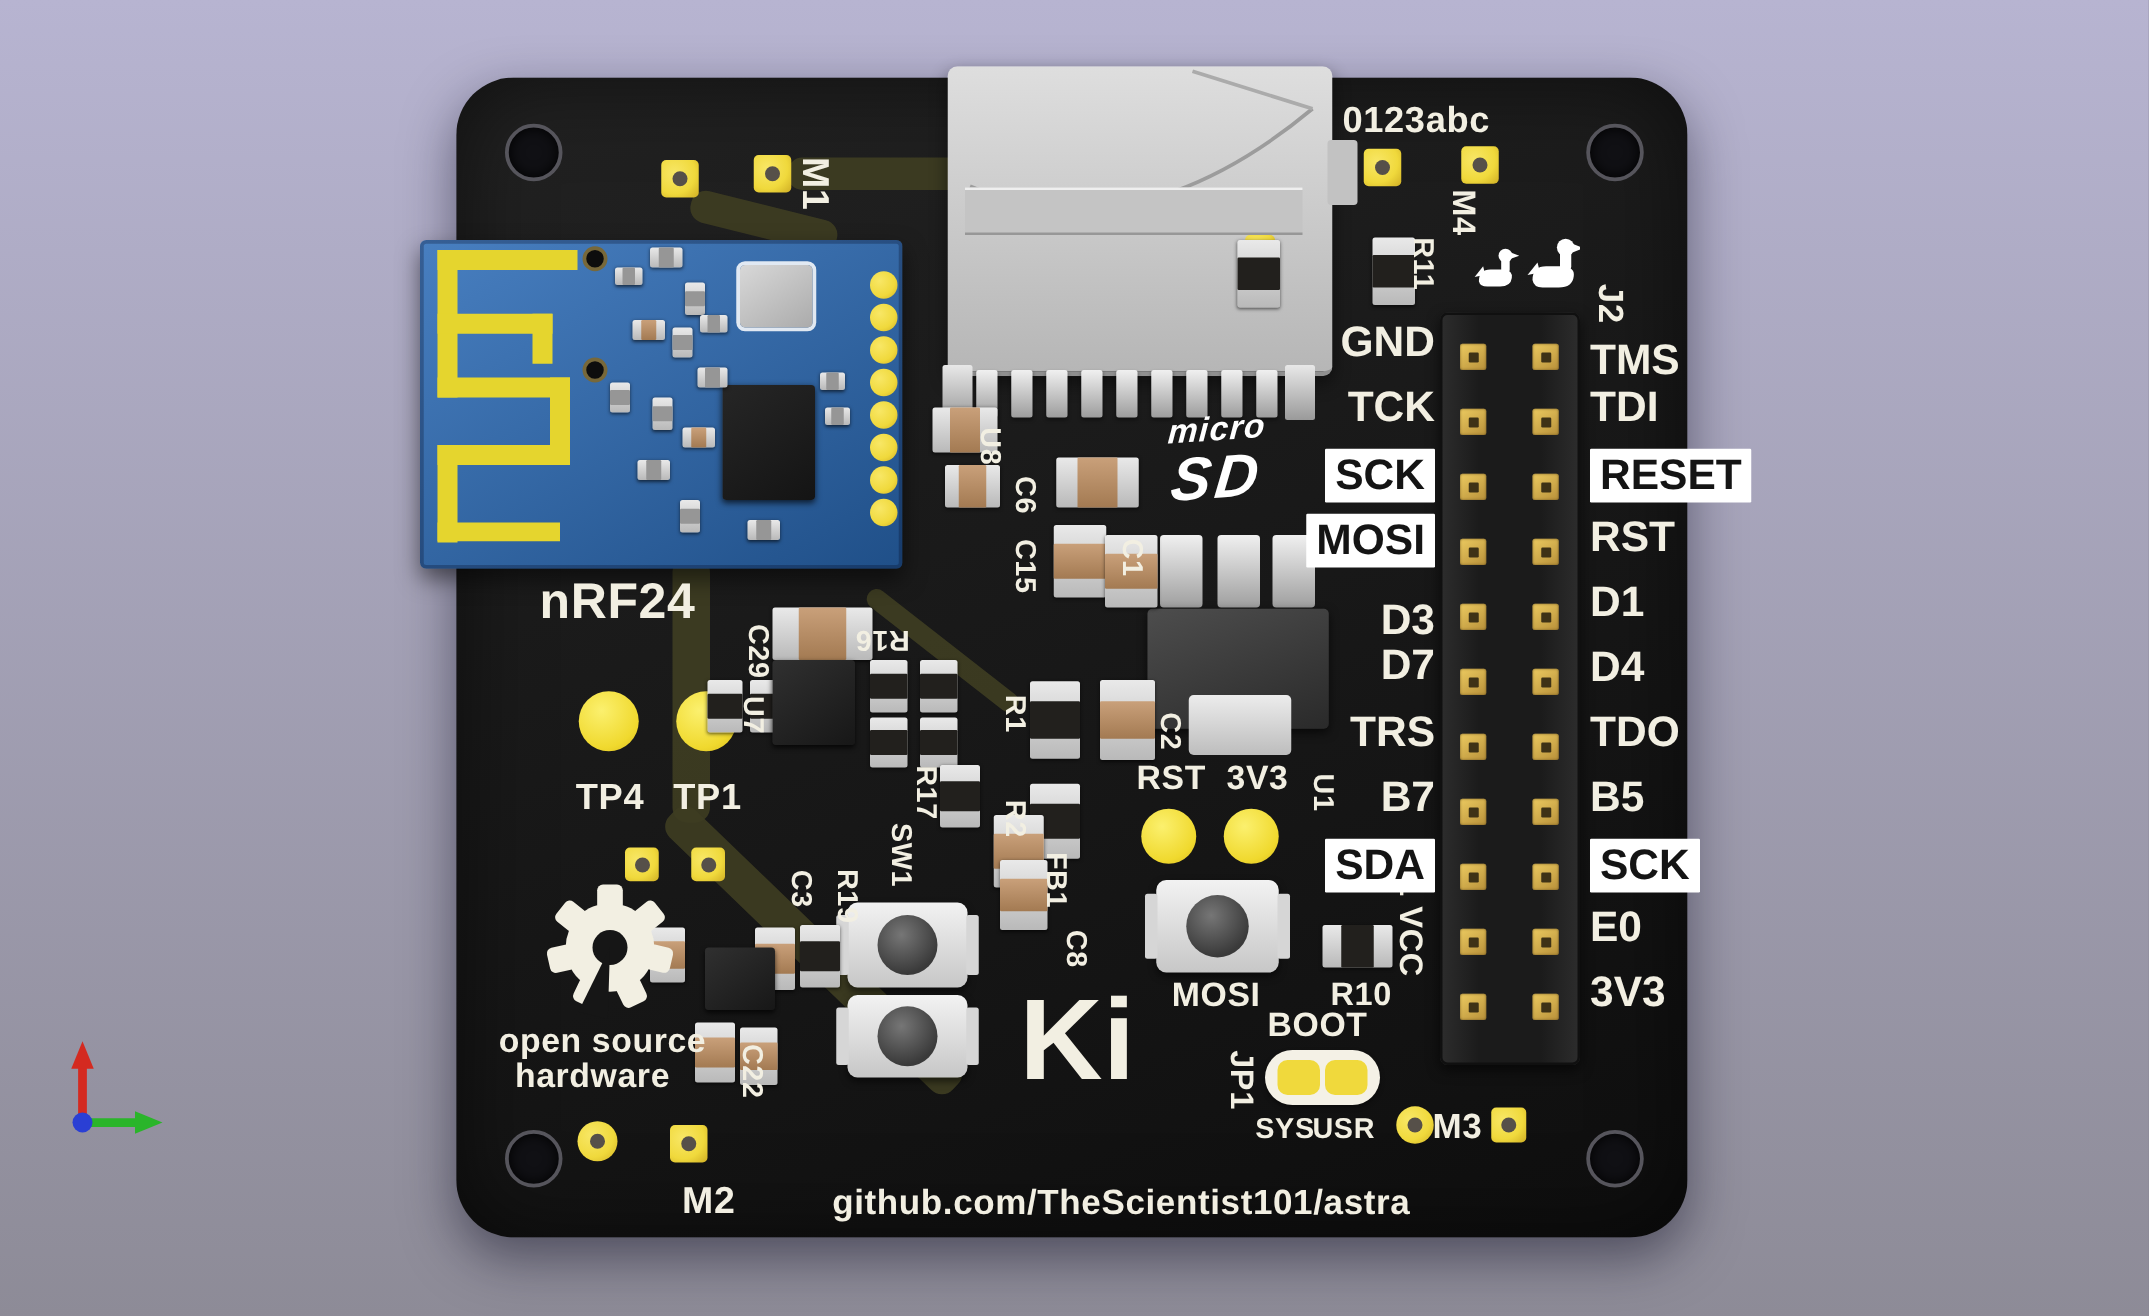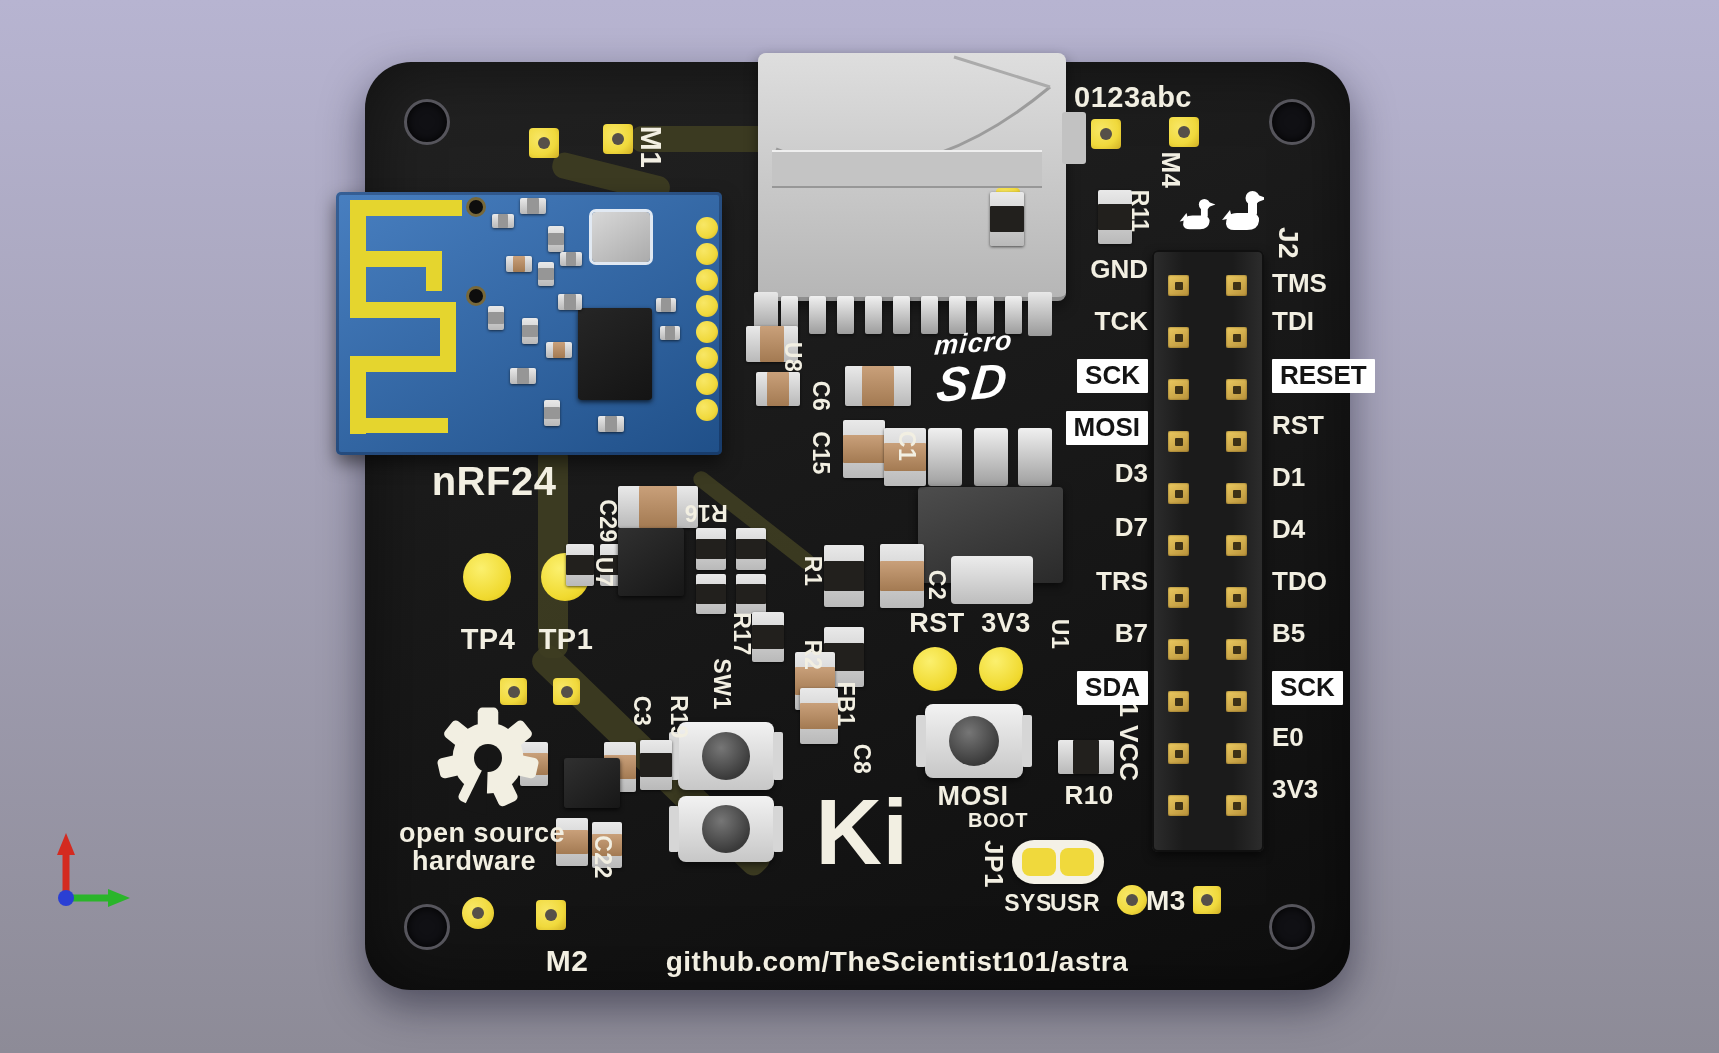--- a/index.html
+++ b/index.html
@@ -22,21 +22,21 @@
     line-height:1;letter-spacing:.5px;z-index:9}
 
   
   .header-body{position:absolute;left:1152px;top:250px;width:112px;height:602px;z-index:3;
     background:linear-gradient(90deg,#2d2d2d,#1b1b1b 28%,#1b1b1b 72%,#2d2d2d);
     border-radius:6px;box-shadow:0 4px 10px rgba(0,0,0,.6), inset 0 0 0 2px #101010}
   .hpin{position:absolute;width:21px;height:21px;border-radius:2px;z-index:4;
     background:linear-gradient(145deg,#ecca60,#b8913a);box-shadow:inset 0 0 2px #6b531e}
   .hpin i{position:absolute;left:50%;top:50%;transform:translate(-50%,-50%);
     width:8px;height:8px;background:#3e3216;border-radius:1px}
-  .pin-label{position:absolute;font-weight:700;font-size:26px;color:var(--silk,#f2efe2);
+  .pin-label{position:absolute;font-weight:700;font-size:34px;color:var(--silk,#f2efe2);
     line-height:1.15;white-space:nowrap;z-index:9}
   .pin-label.left{right:571px;text-align:right}
   .pin-label.hl{background:#ffffff;color:#141414;padding:2px 8px;border-radius:1px}
 
   
   .pad-sq{position:absolute;border-radius:4px;z-index:4;
     background:radial-gradient(circle at 35% 35%,#f8e766,var(--pad-gold,#f0d93c) 60%,#cfae24)}
   .pad-rd{position:absolute;border-radius:50%;z-index:4;
     background:radial-gradient(circle at 35% 35%,#f8e766,var(--pad-gold,#f0d93c) 60%,#cfae24)}
   .pad-sq b,.pad-rd b{position:absolute;left:50%;top:50%;transform:translate(-50%,-50%);
@@ -237,21 +237,21 @@
     <div class="silk" style="left: 651px; top: 147px; font-size: 30px; transform: translate(-50%, -50%) rotate(90deg);">M1</div>
     <div class="silk" style="left: 567px; top: 961px; font-size: 30px; transform: translate(-50%, -50%) rotate(0deg);">M2</div>
     <div class="silk" style="left: 1166px; top: 901px; font-size: 28px; transform: translate(-50%, -50%) rotate(0deg);">M3</div>
     <div class="silk" style="left: 1171px; top: 170px; font-size: 26px; transform: translate(-50%, -50%) rotate(90deg);">M4</div>
     <div class="silk" style="left: 494px; top: 481px; font-size: 40px; transform: translate(-50%, -50%) rotate(0deg);">nRF24</div>
     <div class="silk" style="left: 488px; top: 639px; font-size: 29px; transform: translate(-50%, -50%) rotate(0deg);">TP4</div>
     <div class="silk" style="left: 566px; top: 639px; font-size: 29px; transform: translate(-50%, -50%) rotate(0deg);">TP1</div>
     <div class="silk" style="left: 937px; top: 623px; font-size: 27px; transform: translate(-50%, -50%) rotate(0deg);">RST</div>
     <div class="silk" style="left: 1006px; top: 623px; font-size: 27px; transform: translate(-50%, -50%) rotate(0deg);">3V3</div>
     <div class="silk" style="left: 973px; top: 796px; font-size: 27px; transform: translate(-50%, -50%) rotate(0deg);">MOSI</div>
-    <div class="silk" style="left: 998px; top: 820px; font-size: 20px; transform: translate(-50%, -50%) rotate(0deg);">BOOT</div>
+    <div class="silk" style="left: 1054px; top: 820px; font-size: 27px; transform: translate(-50%, -50%) rotate(0deg);">BOOT</div>
     <div class="silk" style="left: 1028px; top: 903px; font-size: 23px; transform: translate(-50%, -50%) rotate(0deg);">SYS</div>
     <div class="silk" style="left: 1075px; top: 903px; font-size: 23px; transform: translate(-50%, -50%) rotate(0deg);">USR</div>
     <div class="silk" style="left: 482px; top: 833px; font-size: 27px; transform: translate(-50%, -50%) rotate(0deg);">open source</div>
     <div class="silk" style="left: 474px; top: 861px; font-size: 27px; transform: translate(-50%, -50%) rotate(0deg);">hardware</div>
     <div class="silk" style="left: 862px; top: 832px; font-size: 92px; transform: translate(-50%, -50%) rotate(0deg);">Ki</div>
     <div class="silk" style="left: 897px; top: 962px; font-size: 28px; transform: translate(-50%, -50%) rotate(0deg);">github.com/TheScientist101/astra</div>
     <div class="silk" style="left: 792px; top: 357px; font-size: 23px; transform: translate(-50%, -50%) rotate(90deg);">U8</div>
     <div class="silk" style="left: 820px; top: 396px; font-size: 23px; transform: translate(-50%, -50%) rotate(90deg);">C6</div>
     <div class="silk" style="left: 820px; top: 453px; font-size: 23px; transform: translate(-50%, -50%) rotate(90deg);">C15</div>
     <div class="silk" style="left: 906px; top: 446px; font-size: 23px; transform: translate(-50%, -50%) rotate(90deg);">C1</div>
@@ -305,21 +305,21 @@
       <i></i>
     </div>
     <div class="pin-label left hl" style="top: 411px;">MOSI</div>
     <div class="pin-label" style="left: 1272px; top: 411px;">RST</div>
     <div class="hpin" style="left: 1168px; top: 483px;">
       <i></i>
     </div>
     <div class="hpin" style="left: 1226px; top: 483px;">
       <i></i>
     </div>
-    <div class="pin-label left" style="top: 459px;">D3</div>
+    <div class="pin-label left" style="top: 477px;">D3</div>
     <div class="pin-label" style="left: 1272px; top: 463px;">D1</div>
     <div class="hpin" style="left: 1168px; top: 535px;">
       <i></i>
     </div>
     <div class="hpin" style="left: 1226px; top: 535px;">
       <i></i>
     </div>
     <div class="pin-label left" style="top: 513px;">D7</div>
     <div class="pin-label" style="left: 1272px; top: 515px;">D4</div>
     <div class="hpin" style="left: 1168px; top: 587px;">

